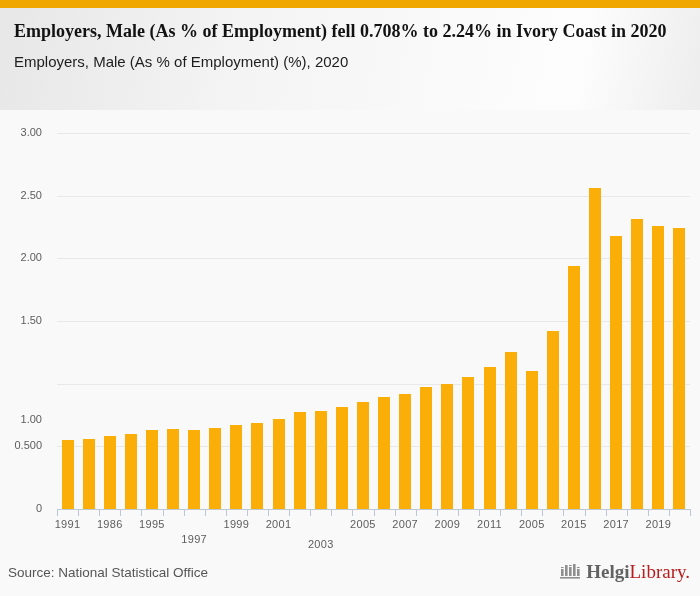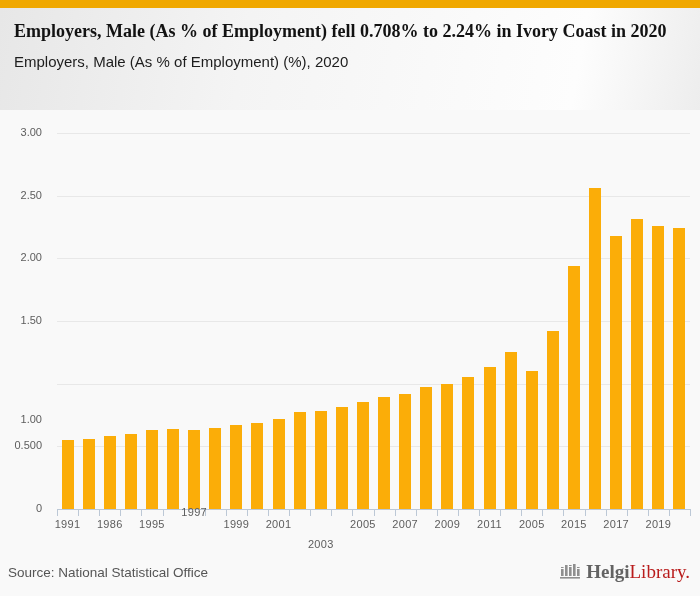--- a/index.html
+++ b/index.html
@@ -142,21 +142,21 @@
     <div class="axis-tick" style="left: 563.4px; top: 399px; background: rgb(188, 200, 214);"></div>
     <div class="axis-tick" style="left: 584.5px; top: 399px; background: rgb(188, 200, 214);"></div>
     <div class="axis-tick" style="left: 605.6px; top: 399px; background: rgb(188, 200, 214);"></div>
     <div class="axis-tick" style="left: 626.7px; top: 399px; background: rgb(188, 200, 214);"></div>
     <div class="axis-tick" style="left: 647.8px; top: 399px; background: rgb(188, 200, 214);"></div>
     <div class="axis-tick" style="left: 668.9px; top: 399px; background: rgb(188, 200, 214);"></div>
     <div class="axis-tick" style="left: 690px; top: 399px; background: rgb(188, 200, 214);"></div>
     <div class="x-label" style="left: 45.55px; top: 408px;">1991</div>
     <div class="x-label" style="left: 87.75px; top: 408px;">1986</div>
     <div class="x-label" style="left: 129.95px; top: 408px;">1995</div>
-    <div class="x-label" style="left: 172.15px; top: 396px;">1997</div>
+    <div class="x-label" style="left: 172.15px; top: 423px;">1997</div>
     <div class="x-label" style="left: 214.35px; top: 408px;">1999</div>
     <div class="x-label" style="left: 256.55px; top: 408px;">2001</div>
     <div class="x-label" style="left: 298.75px; top: 428px;">2003</div>
     <div class="x-label" style="left: 340.95px; top: 408px;">2005</div>
     <div class="x-label" style="left: 383.15px; top: 408px;">2007</div>
     <div class="x-label" style="left: 425.35px; top: 408px;">2009</div>
     <div class="x-label" style="left: 467.55px; top: 408px;">2011</div>
     <div class="x-label" style="left: 509.75px; top: 408px;">2005</div>
     <div class="x-label" style="left: 551.95px; top: 408px;">2015</div>
     <div class="x-label" style="left: 594.15px; top: 408px;">2017</div>

